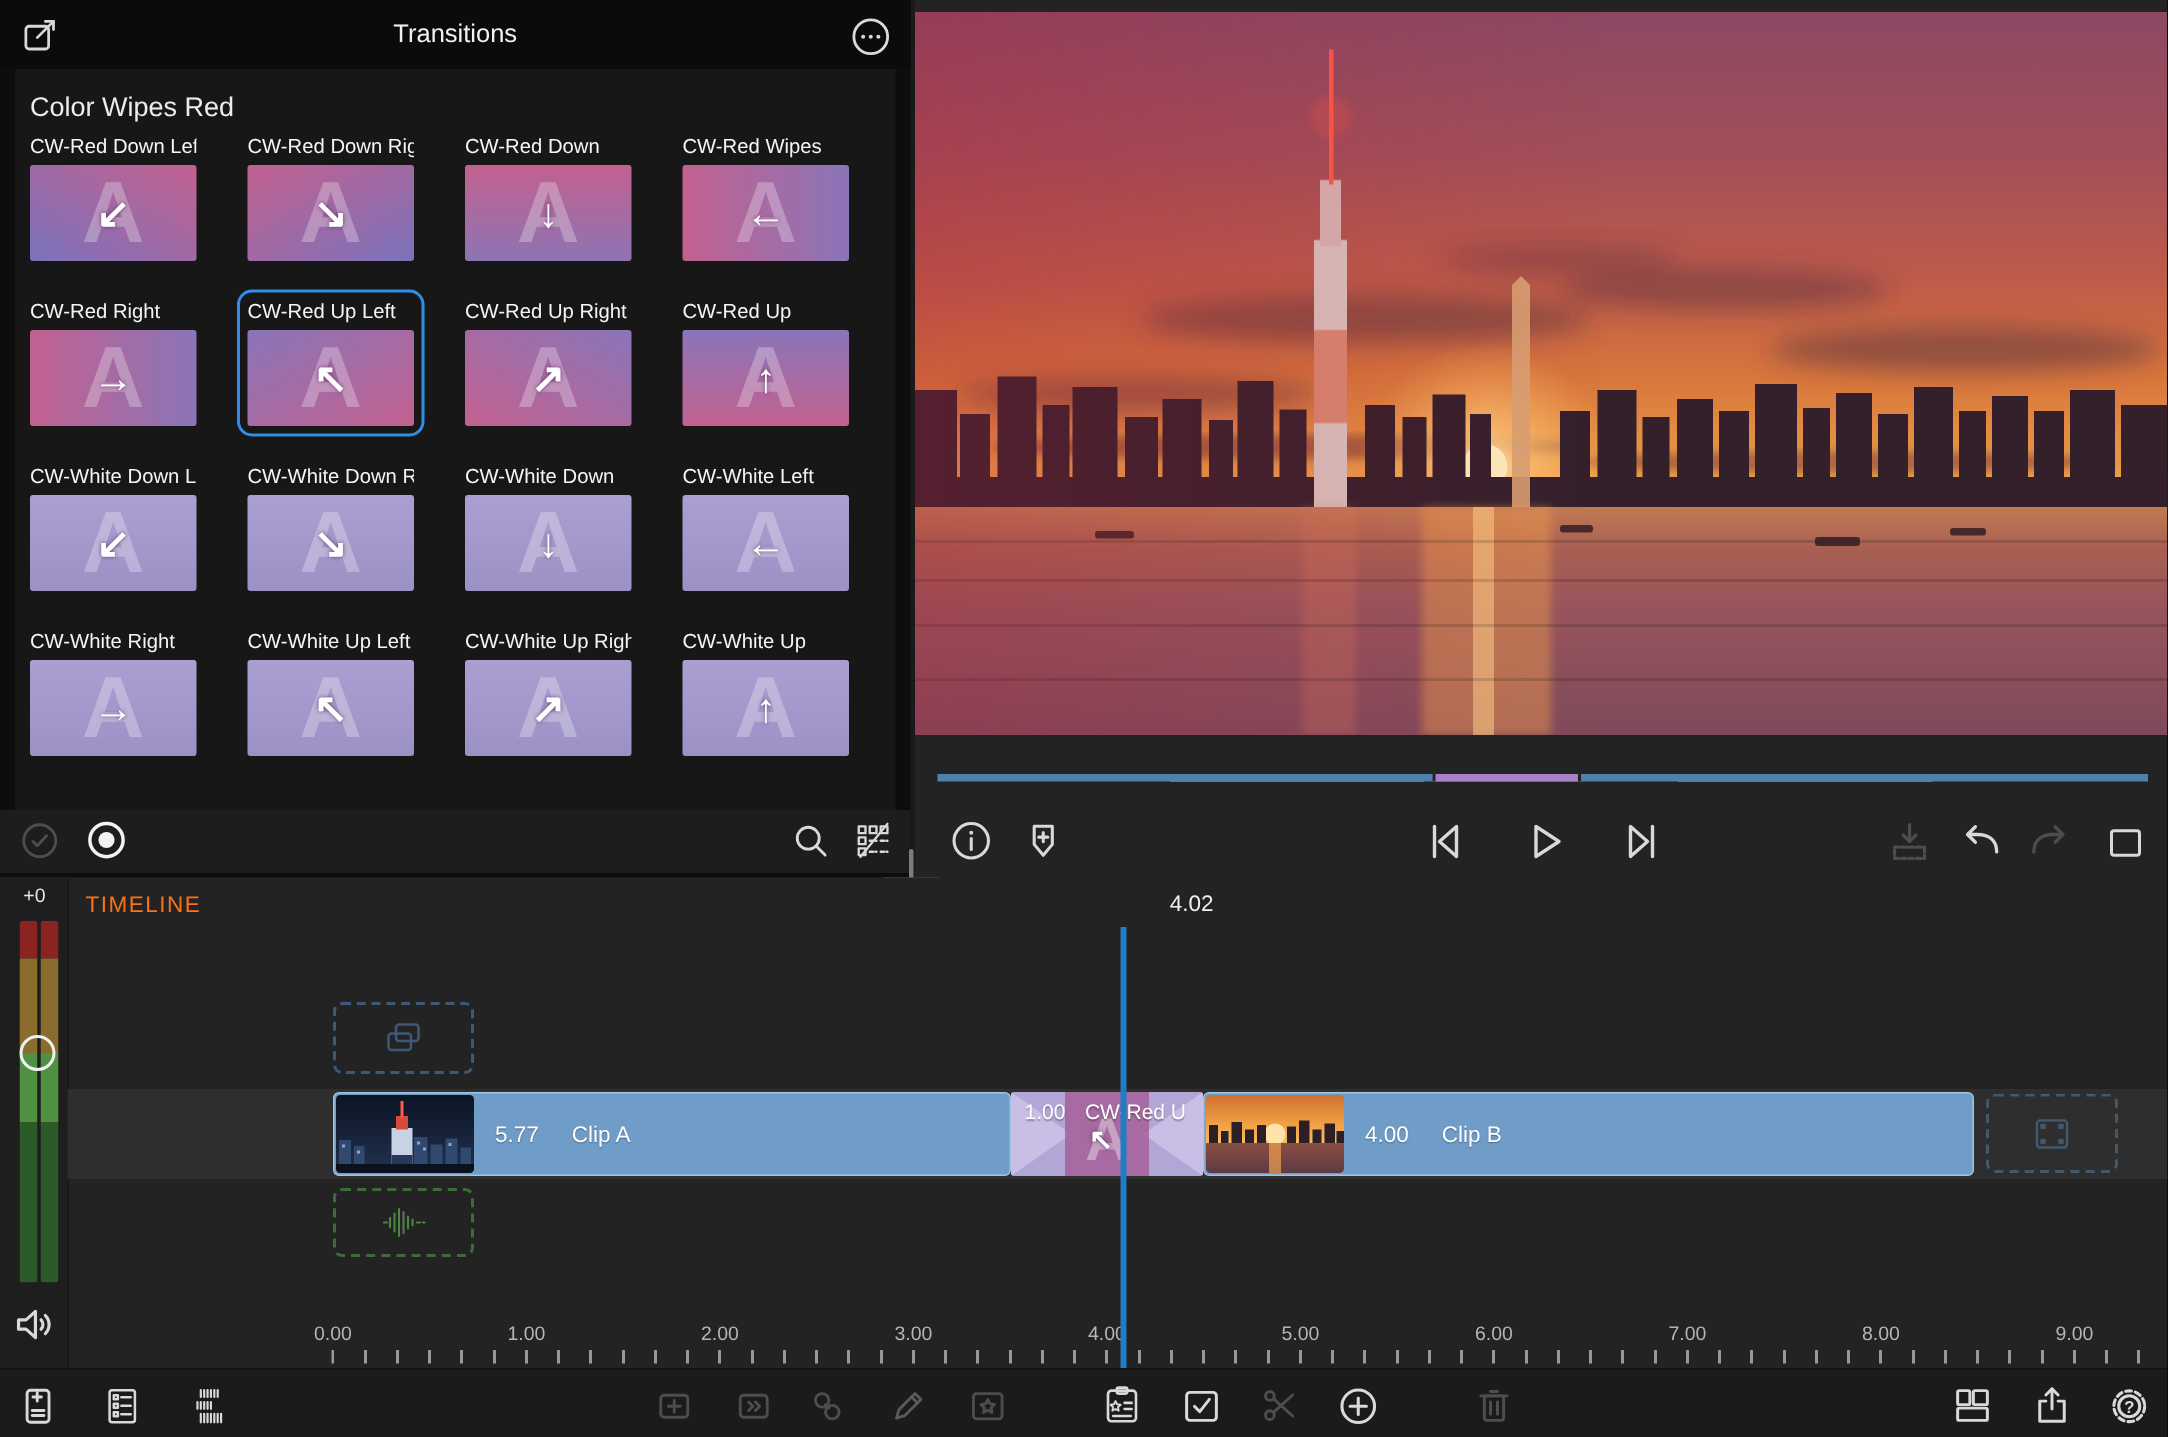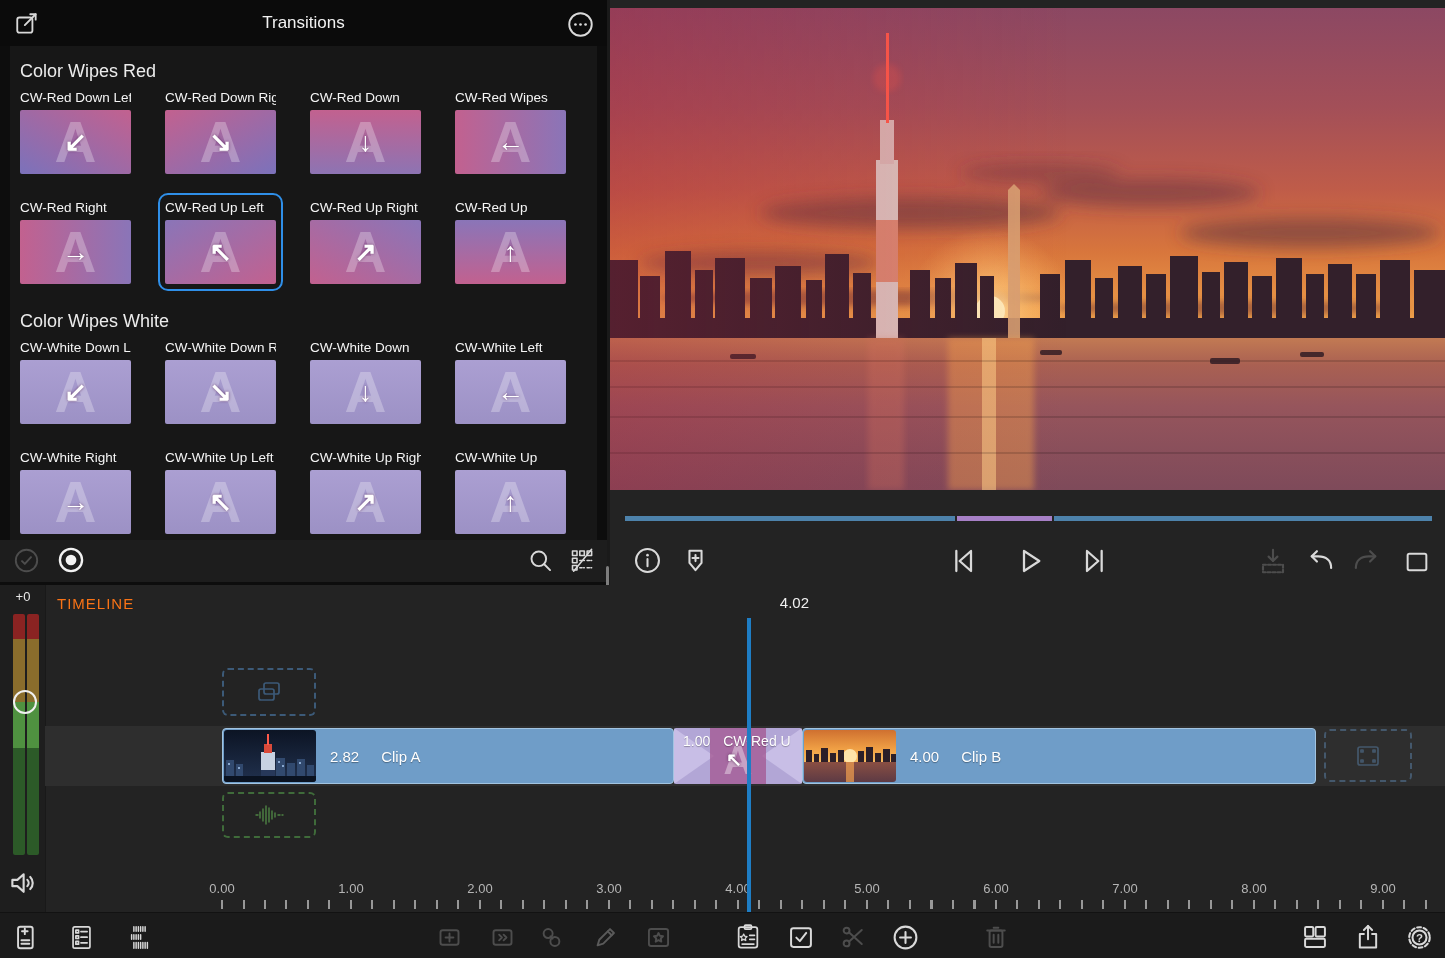--- a/index.html
+++ b/index.html
@@ -165,21 +165,20 @@
         </div>
         <div class="tile">
           <div class="tile-label">CW-Red Up</div>
           <div class="tile-thumb dir-u">
             <span class="ghost">A</span>
             <span class="t-arrow">↑</span>
           </div>
         </div>
       </div>
 
-      <div class="section-title">Color Wipes White</div>
 
       <div class="tile-row">
         <div class="tile">
           <div class="tile-label">CW-White Down L...</div>
           <div class="tile-thumb t-white">
             <span class="ghost">A</span>
             <span class="t-arrow">↙</span>
           </div>
         </div>
         <div class="tile">
@@ -505,21 +504,21 @@
               <rect x="75" y="32" width="2" height="2"></rect>
               <rect x="14" y="37" width="2" height="2"></rect>
             </g>
           <rect x="37" y="22" width="14" height="30" fill="#c7d2e2"></rect>
           <rect x="40" y="14" width="8" height="9" fill="#d94a3a"></rect>
           <rect x="43" y="4" width="2" height="11" fill="#ff5a4a"></rect>
           <rect x="37" y="40" width="14" height="12" fill="#27385a"></rect>
           <rect x="0" y="46" width="92" height="6" fill="#0a1220"></rect>
         </svg>
       </div>
-      <span class="dur">2.82</span>
+      <span class="dur">5.77</span>
       <span class="nm">Clip A</span>
     </div>
 
     <div class="abs transition-clip">
       <div class="tc-wedge l"></div>
       <div class="tc-wedge r"></div>
       <div class="tc-center"></div>
       <div class="tc-ghost">A</div>
       <div class="tc-label">
         <span>1.00</span>

